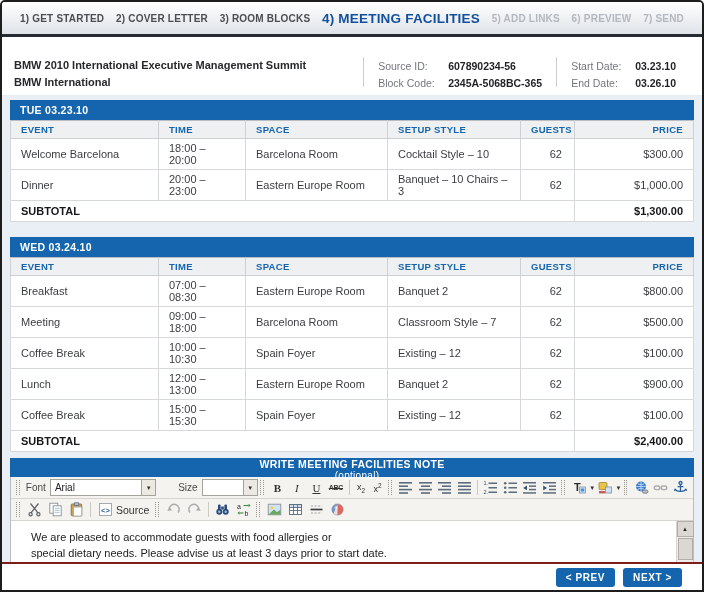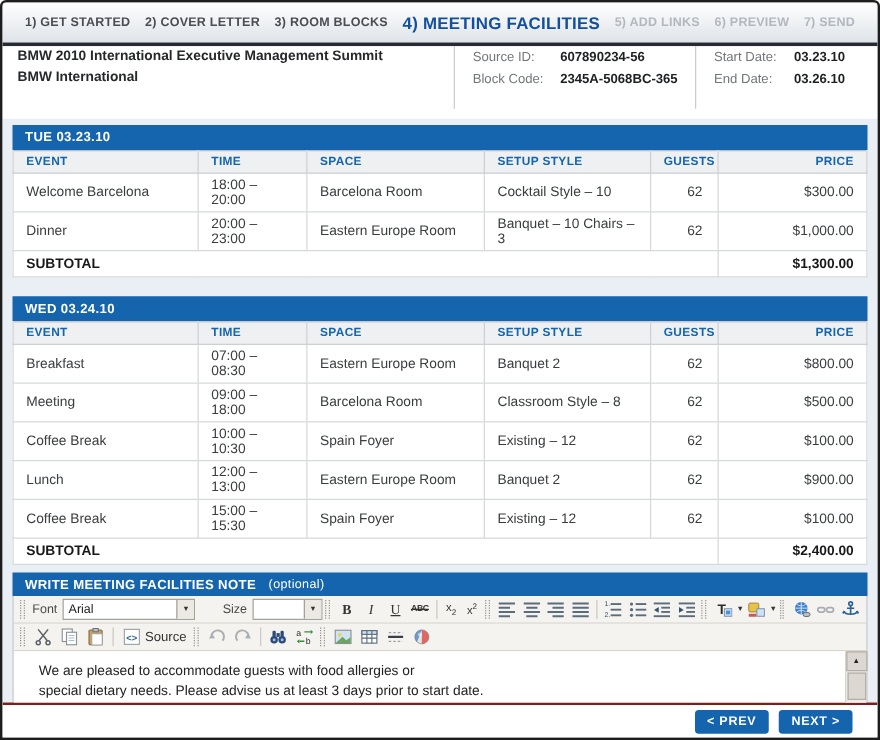--- a/index.html
+++ b/index.html
@@ -9,21 +9,21 @@
            overflow:hidden; display:flex; flex-direction:column; background:#fff; }
 
   
   .stepnav { height:30px; background:linear-gradient(#ffffff,#dfe3e8); border-bottom:3px solid #262b33;
              display:flex; align-items:center; justify-content:space-between; padding:16px 18px; flex:0 0 auto; }
   .step { font-size:10px; font-weight:bold; color:#4a4d52; letter-spacing:.2px; white-space:nowrap; cursor:default; }
   .step.upcoming { color:#b3b8bf; }
   .step.active { color:#124f9d; font-size:13.5px; }
 
   
-  .infobar { height:58px; background:#fff; display:flex; padding:0 12px 0 12px; flex:0 0 auto; }
+  .infobar { height:58px; background:#fff; display:flex; padding:20px 12px 0 12px; flex:0 0 auto; }
   .title-block { flex:1; }
   .title-block .t { font-size:11px; font-weight:bold; color:#26282b; line-height:1.55; }
   .vdiv { width:1px; background:#c9ccd0; margin:0 0 8px 0; }
   .kv-block { padding:1px 14px 0 14px; }
   .kv { display:flex; font-size:10.5px; line-height:1.6; }
   .kv .k { color:#72767c; }
   .kv .v { color:#1e2023; font-weight:bold; margin-left:6px; white-space:nowrap; }
   .kv-block.ids .k { width:64px; }
   .kv-block.dates .k { width:58px; }
 
@@ -37,21 +37,21 @@
        padding:3px 10px; border:1px solid #ccd0d4; border-top:none; letter-spacing:.3px; }
   td { font-size:11px; color:#3a3d40; padding:3px 10px; border:1px solid #d6d9dc; height:21px; }
   th.num, td.num { text-align:right; }
   td.guests { padding-right:12px;margin-top:40px; }
   tr.subtotal td { font-weight:bold; color:#17181a; border-top:1px solid #84888d; }
   .day-section.first { margin-bottom:15px; }
   .day-section.second { margin-bottom:6px; }
 
   
   .notebar { height:19px; background:#1565ae; color:#fff; font-size:10.5px; display:flex;
-             align-items:center; padding:0 10px; letter-spacing:.3px; }
+             align-items:center; padding:0 10px; letter-spacing:.3px;flex-direction:column; }
   .notebar .ttl { font-weight:bold; }
   .notebar .opt { font-weight:normal; margin-left:10px; font-size:10px; }
   .editor { border:1px solid #b9bdc2; border-top:none; background:#fff; }
   .toolbar-row { display:flex; align-items:center; height:22px; background:#f5f3ef;
                  border-bottom:1px solid #d8d5cf; padding:0 3px; }
   .handle { width:4px; height:15px; border-left:1px dotted #979790; border-right:1px dotted #979790; margin:0 4px 0 2px; }
   .sep { width:1px; height:15px; background:#ccc9c2; margin:0 3px; }
   .tlabel { font-size:10px; color:#4a4a4a; margin:0 4px 0 2px; }
   .dropdown { height:17px; background:#fff; border:1px solid #a3a39c; display:flex; align-items:center;
               font-size:10px; color:#222; padding-left:4px; cursor:pointer; }
@@ -205,21 +205,21 @@
           <td>07:00 – 08:30</td>
           <td>Eastern Europe Room</td>
           <td>Banquet 2</td>
           <td class="num guests">62</td>
           <td class="num">$800.00</td>
         </tr>
         <tr>
           <td>Meeting</td>
           <td>09:00 – 18:00</td>
           <td>Barcelona Room</td>
-          <td>Classroom Style – 8</td>
+          <td>Classroom Style – 7</td>
           <td class="num guests">62</td>
           <td class="num">$500.00</td>
         </tr>
         <tr>
           <td>Coffee Break</td>
           <td>10:00 – 10:30</td>
           <td>Spain Foyer</td>
           <td>Existing – 12</td>
           <td class="num guests">62</td>
           <td class="num">$100.00</td>

